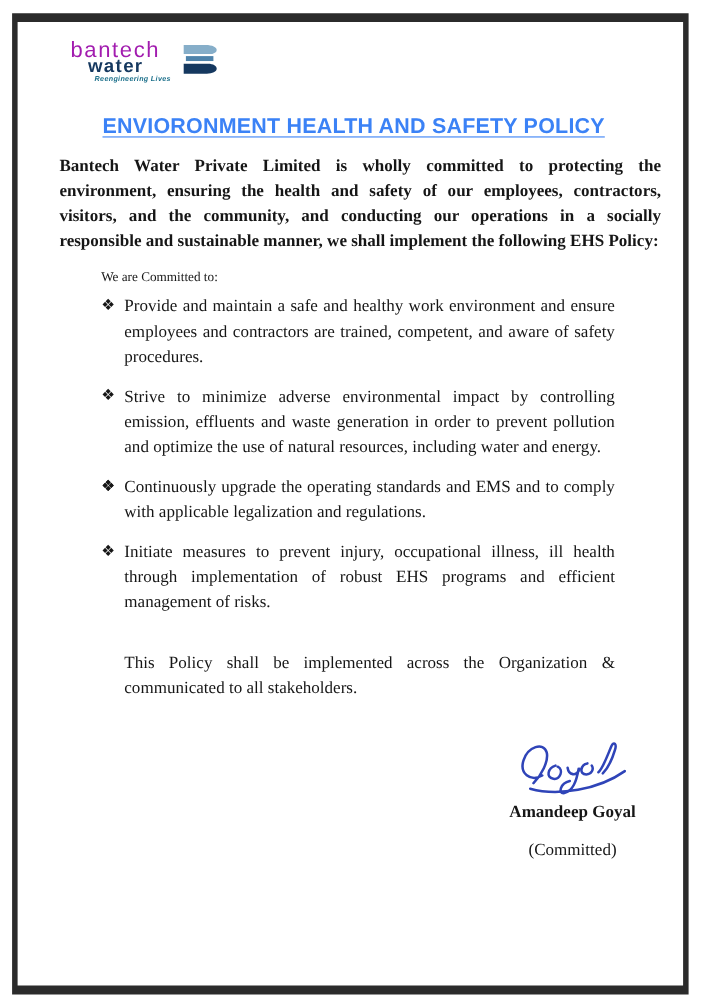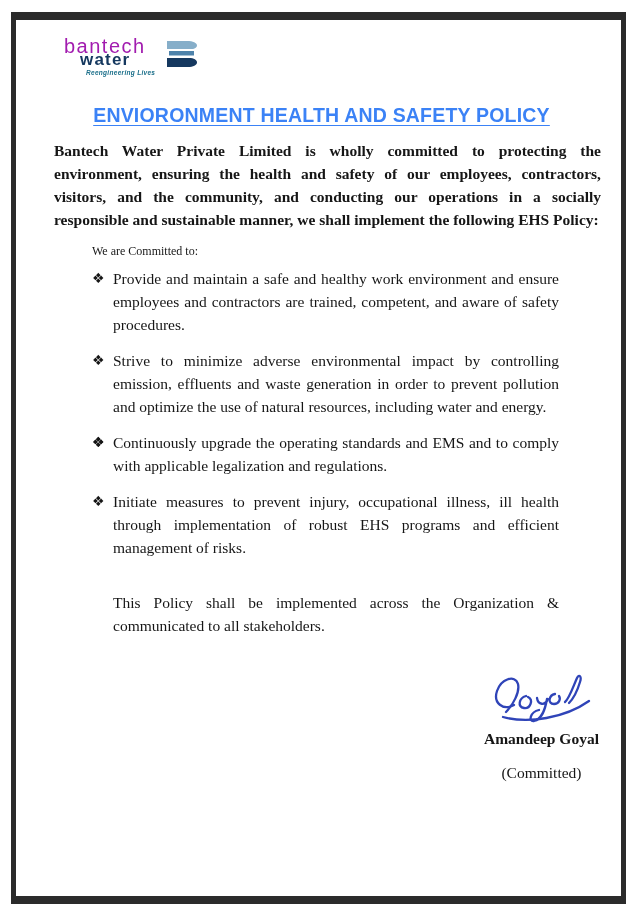--- a/index.html
+++ b/index.html
@@ -114,21 +114,21 @@
     margin: 32px 42px 0 0;
     padding-left: 71px;
     font-size: 15.5px;
     line-height: 23px;
     text-align: justify;
   }
 
   
   .sig-col {
     position: absolute;
-    left: 459px; top: 665px;
+    left: 438px; top: 665px;
     width: 165px;
     text-align: center;
   }
   .sig-ink { display: block; margin: 0 auto; }
   .sig-name {
     font-size: 15.5px;
     font-weight: bold;
     margin-top: 1px;
   }
   .sig-role {

